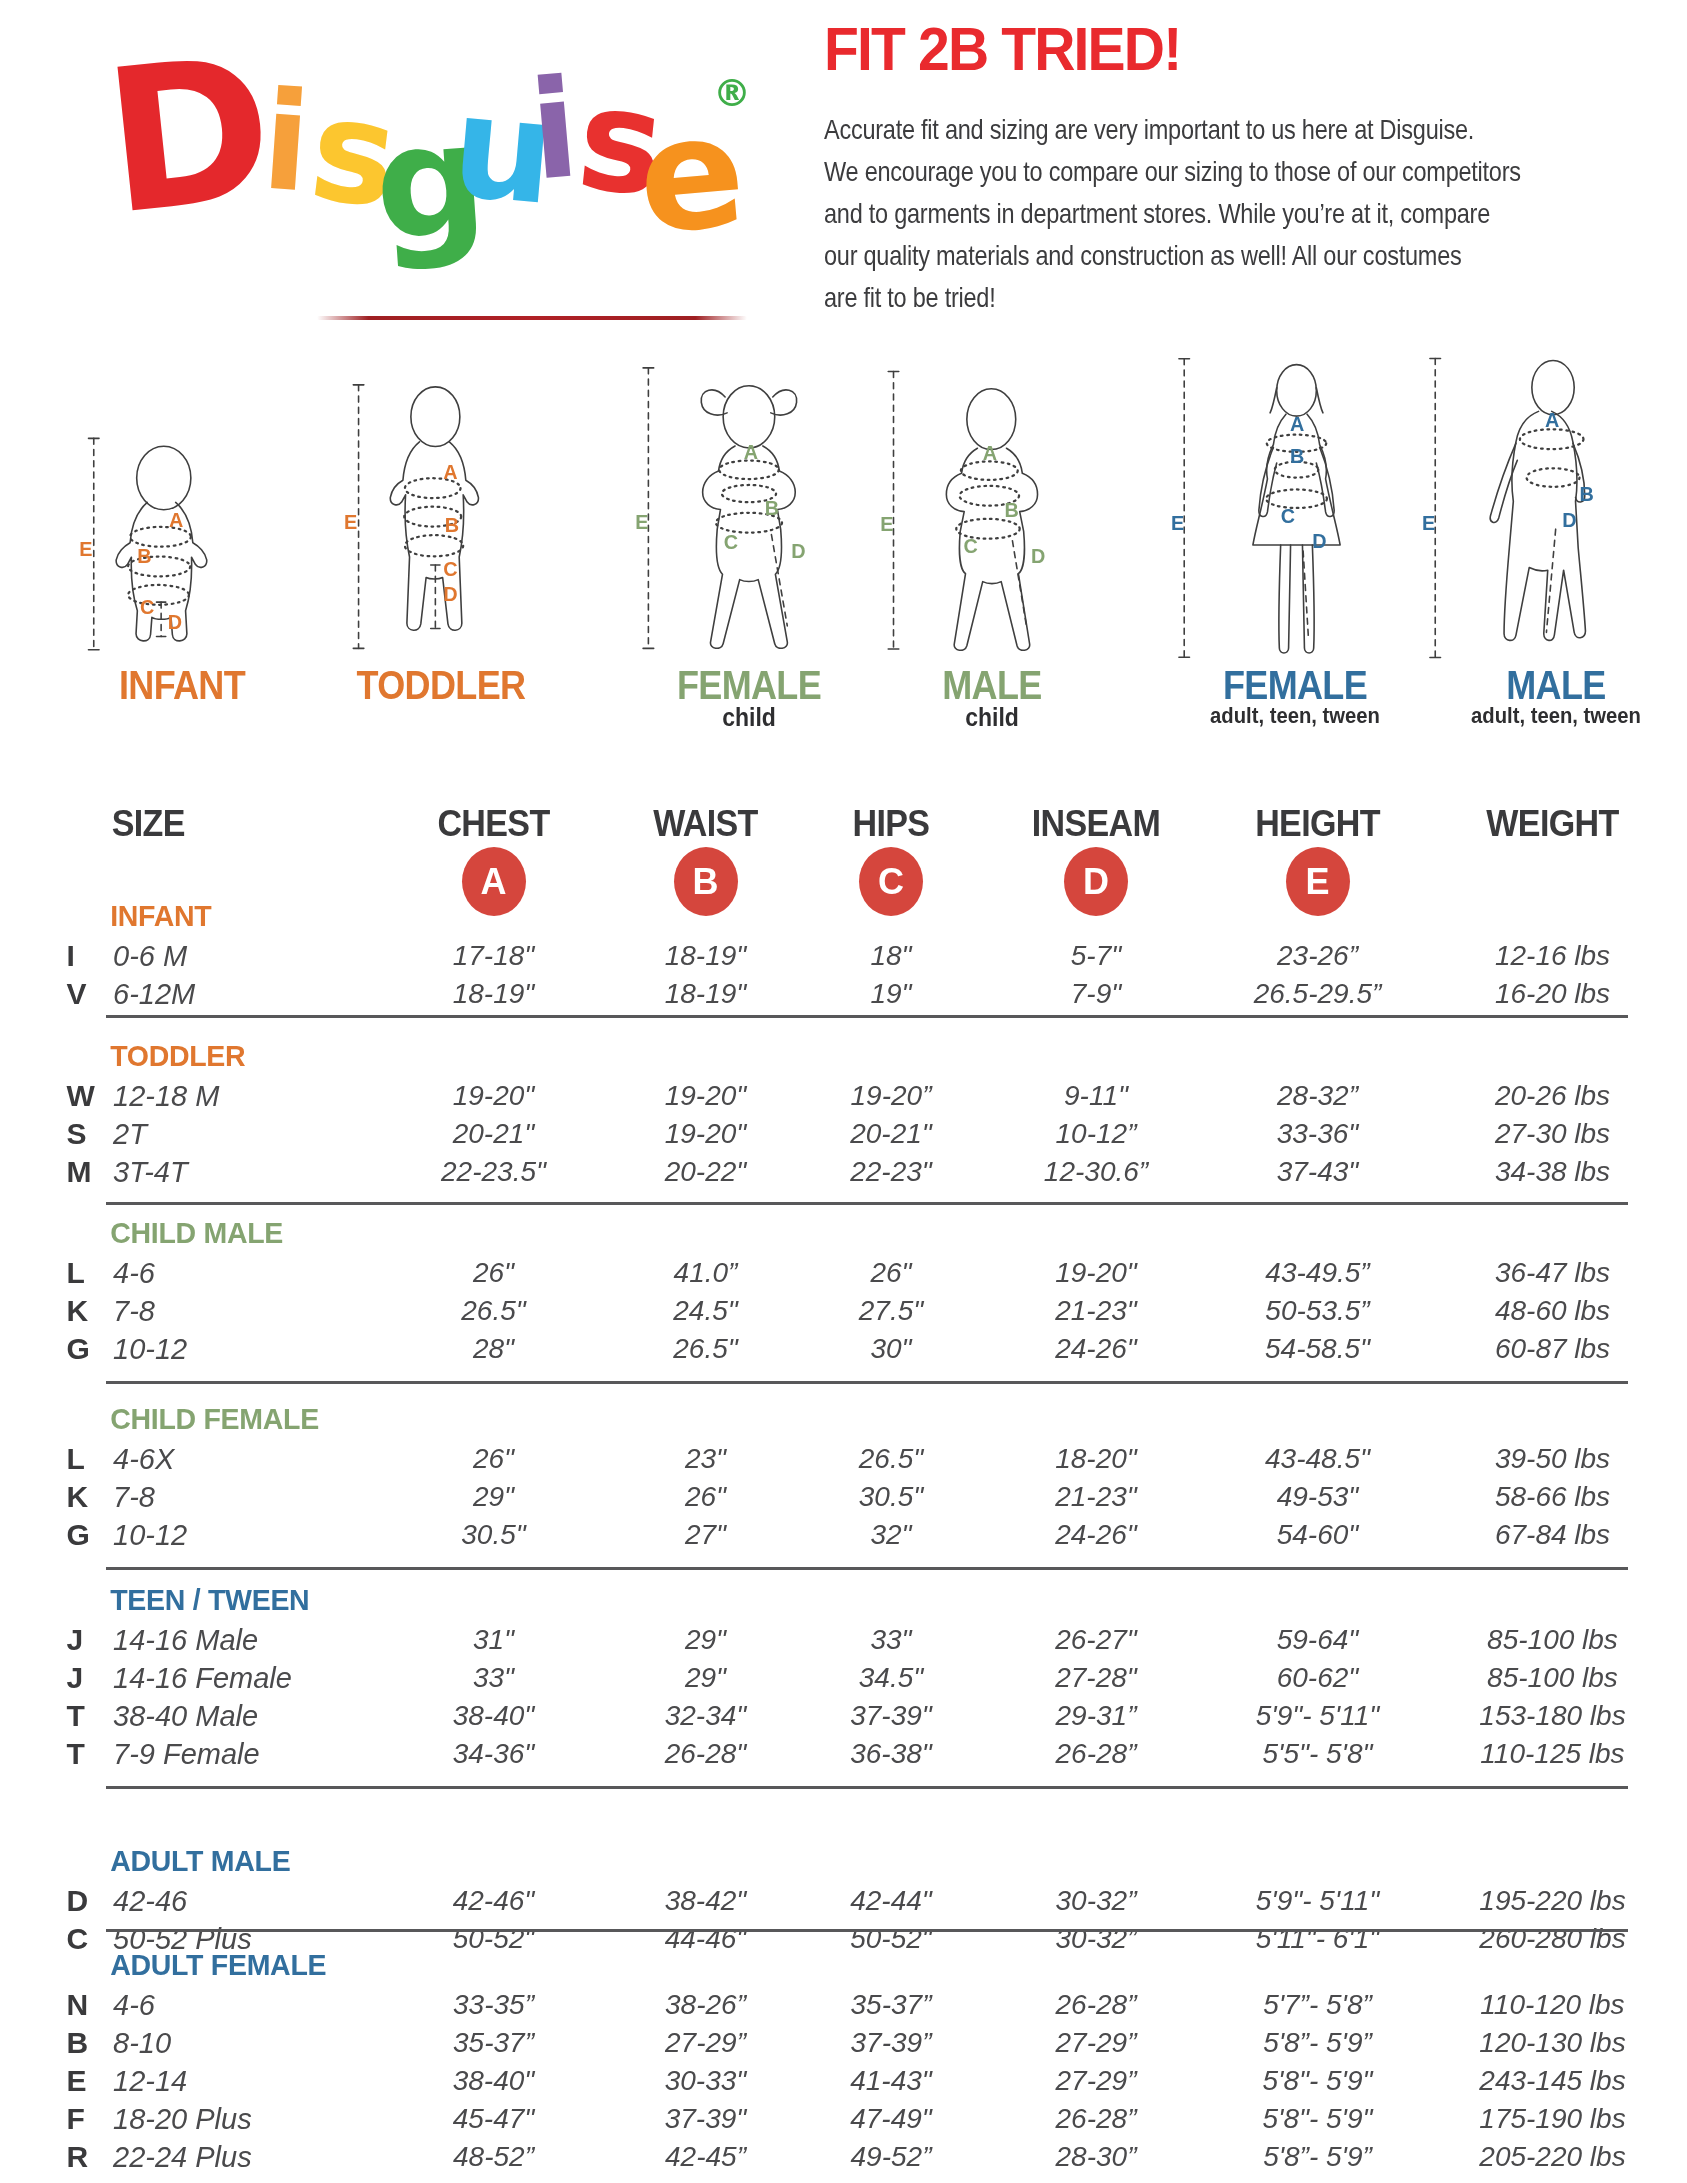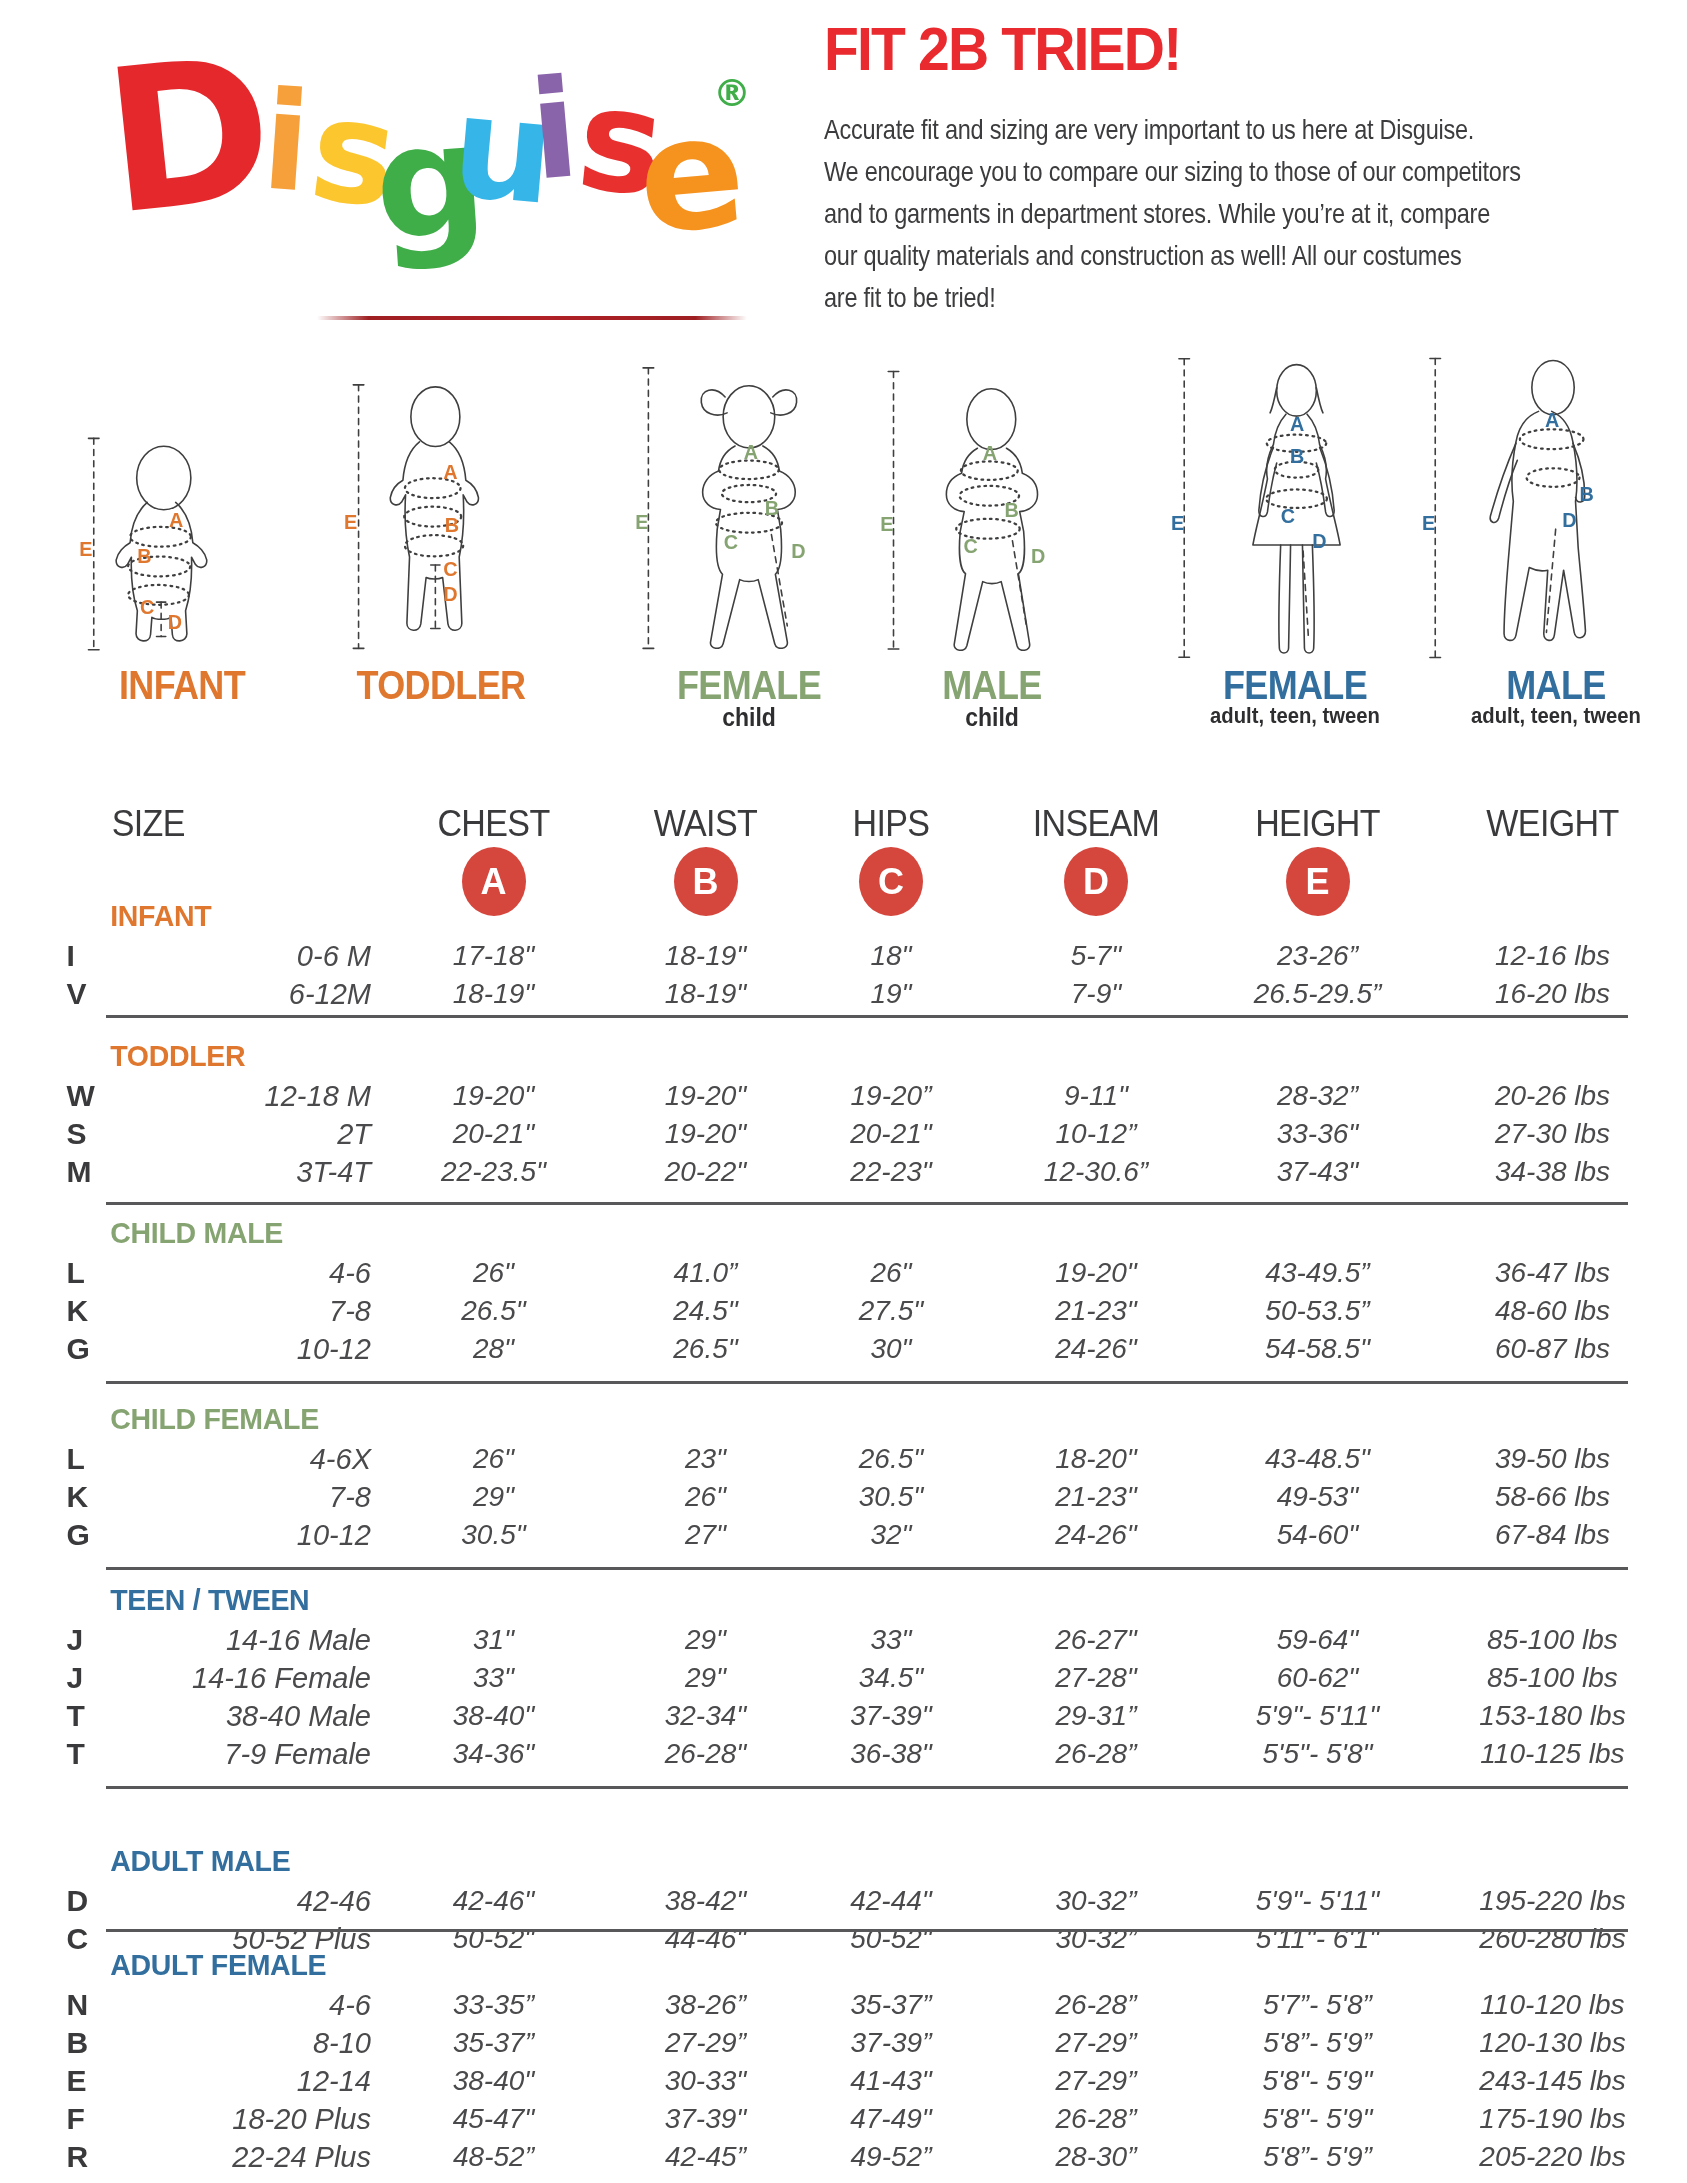--- a/index.html
+++ b/index.html
@@ -35,34 +35,34 @@
   .fig text{font-family:"Liberation Sans",sans-serif;font-weight:bold;font-size:30px;}
   .figlabel{position:absolute;top:663px;width:304px;text-align:center;font-weight:bold;font-size:40px;
      letter-spacing:-0.7px;transform:scaleX(.9);}
   .figsub{position:absolute;top:703px;width:304px;text-align:center;font-weight:bold;color:#2e2e30;transform:scaleX(.92);}
   .sub-child{font-size:25px;}
   .sub-adult{font-size:22px;}
 
   
   #sizetable{position:absolute;left:56px;top:803px;width:1618px;height:1381px;}
   .cols{display:grid;grid-template-columns:40px 275px 245px 179px 192px 218px 225px 245px;align-items:center;}
-  #thead{position:absolute;top:0;width:100%;font-weight:normal;font-size:37px;color:#3a3a3c;letter-spacing:-0.7px;}
+  #thead{position:absolute;top:0;width:100%;font-weight:bold;font-size:37px;color:#3a3a3c;letter-spacing:-0.7px;}
   #thead .hc{text-align:center;transform:scaleX(.92);}
   #thead .hsize{text-align:left;padding-left:17px;transform-origin:left;}
   #badges{position:absolute;top:44px;width:100%;}
   .bcell{display:flex;justify-content:center;}
   .badge{width:64px;height:69px;border-radius:50%;display:flex;align-items:center;justify-content:center;
      color:#fff;font-weight:bold;font-size:36px;}
   .tsection{position:absolute;left:0;width:100%;}
   .stitle{font-weight:bold;font-size:30px;letter-spacing:-0.3px;padding-left:57px;transform:scaleX(.95);transform-origin:left;}
   .srows{margin-top:4px;}
   .trow{display:grid;grid-template-columns:40px 275px 245px 179px 192px 218px 225px 245px;align-items:center;height:38px;}
   .cell{font-size:28px;font-style:italic;color:#4a4a4c;text-align:center;white-space:nowrap;}
   .c-code{font-style:normal;font-weight:bold;font-size:30px;color:#3a3a3c;text-align:left;padding-left:10.6px;}
-  .c-size{text-align:right;padding-left:17px;font-size:29px;}
+  .c-size{text-align:left;padding-left:17px;font-size:29px;}
   .divider{position:absolute;left:50px;width:1522px;height:3.3px;background:#58585a;}
 </style>
 </head>
 <body>
 
 <div id="page">
 
   <div id="logo">
     <span class="lg-d" style="color: rgb(228, 40, 44);">D</span>
     <span class="lg-i1" style="color: rgb(246, 160, 59);">i</span>

